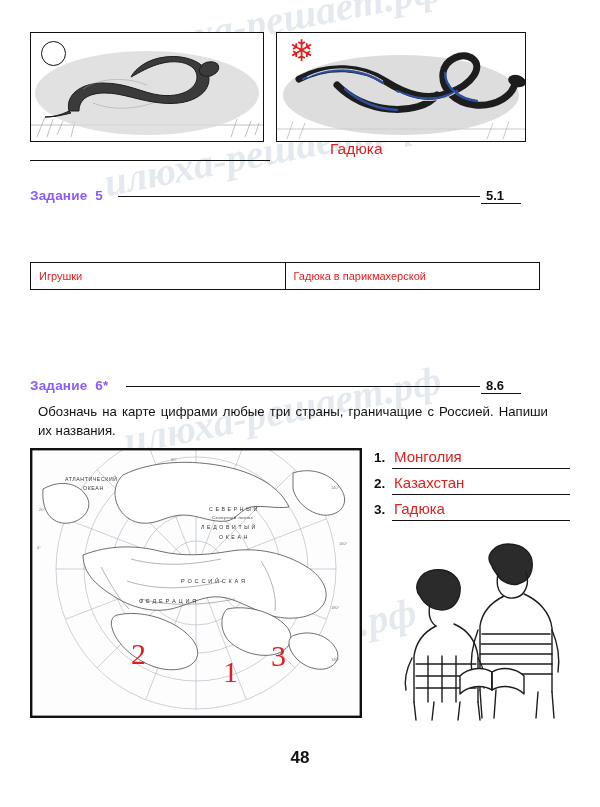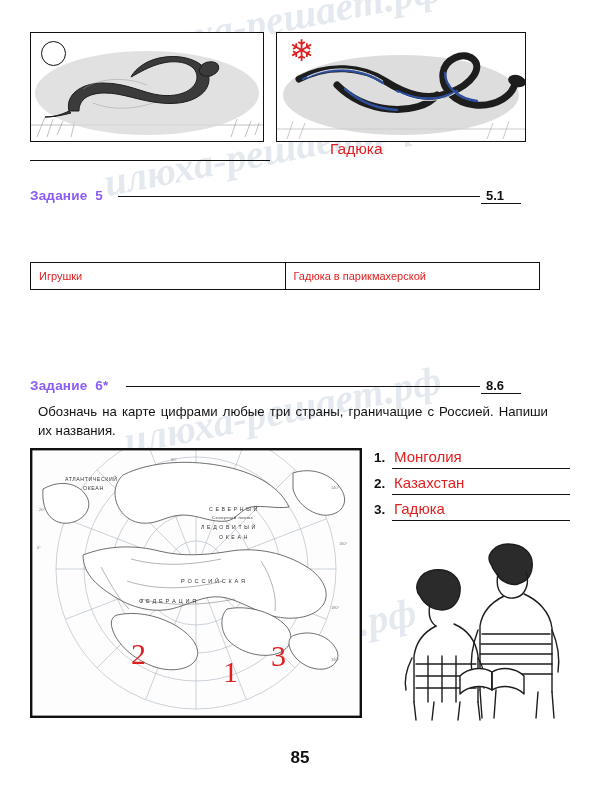--- a/index.html
+++ b/index.html
@@ -419,14 +419,14 @@
       <path d="M106 128 C112 138 114 148 112 158"></path>
 
       <path d="M44 134 L104 134 M44 146 L104 146 M44 158 L104 158 M56 126 L56 172 M70 126 L70 172 M84 126 L84 172"></path>
 
       <path d="M88 146 C96 138 110 136 120 142 L120 160 C110 154 96 156 88 164 Z" fill="#ffffff"></path>
       <path d="M120 142 C130 136 144 138 152 146 L152 164 C144 156 130 154 120 160 Z" fill="#ffffff"></path>
       <path d="M120 142 L120 160"></path>
     </g>
   </svg>
 
-  <div class="page-num">85</div>
+  <div class="page-num">48</div>
 </div>
 
 </body></html>

